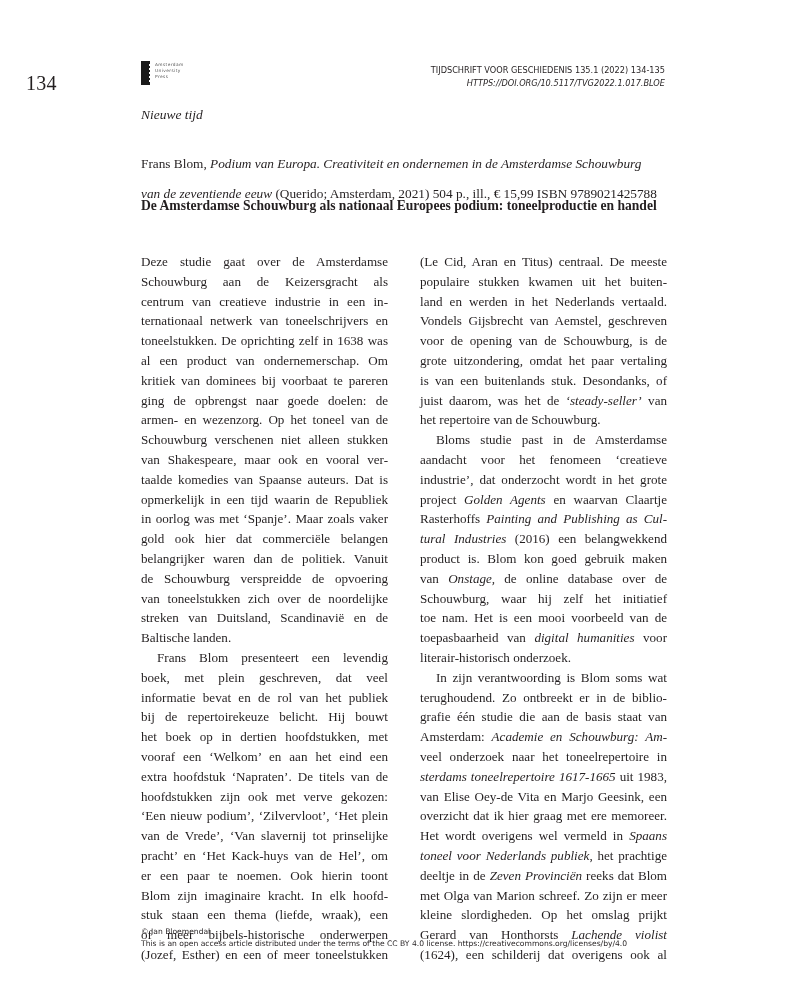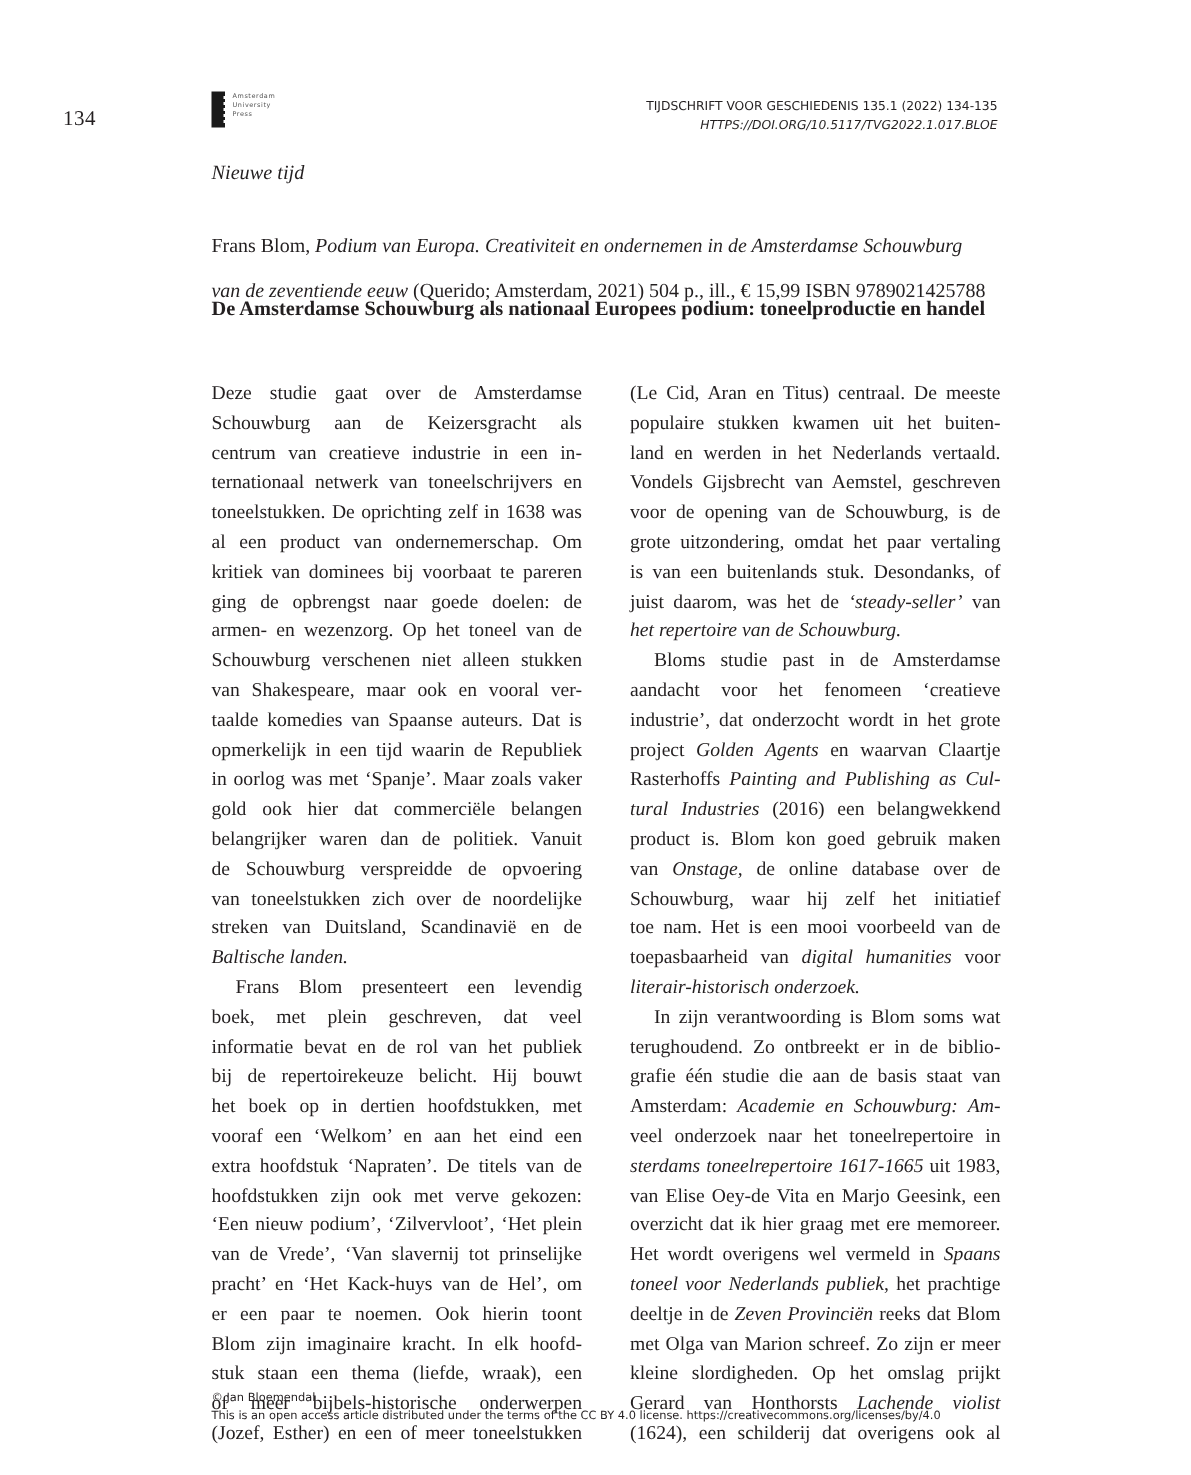--- a/index.html
+++ b/index.html
@@ -1,20 +1,20 @@
 <!DOCTYPE html>
 <html><head>
   <meta charset="utf-8">
   <style>
     html, body { margin: 0; padding: 0; background: #ffffff; }
     body { width: 794px; height: 983px; position: relative; overflow: hidden; color: #231f20; }
     .serif { font-family: "Liberation Serif", "DejaVu Serif", serif; }
     .sans { font-family: "DejaVu Sans", "Liberation Sans", sans-serif; }
 
-    #page-number { position: absolute; left: 42px; top: 72px; font-size: 14px; letter-spacing: 0.3px; }
+    #page-number { position: absolute; left: 26px; top: 72px; font-size: 20px; letter-spacing: 0.3px; }
 
     #logo { position: absolute; left: 141px; top: 61px; width: 60px; height: 24px; }
     #logo .mark { position: absolute; left: 0; top: 0; width: 9px; height: 24px; background: #1a1a1a; }
     #logo .mark::after {
       content: ""; position: absolute; right: -2px; top: 3px; width: 3px; height: 18px;
       background: repeating-linear-gradient(to bottom, #fff 0 2px, transparent 2px 4px);
     }
     #logo .words { position: absolute; left: 14px; top: 1px; font-size: 4.3px; line-height: 6px; color: #555; letter-spacing: 0.4px; }
 
     #journal { position: absolute; right: 129px; top: 64px; text-align: right; font-size: 8.2px; line-height: 13px; color: #231f20; }
@@ -24,21 +24,21 @@
 
     #bib { position: absolute; left: 141px; top: 143px; width: 526px; font-size: 13.3px; line-height: 18px; }
     #bib .line { display: block; white-space: nowrap; margin-top: 12px; }
 
     #review-title { position: absolute; left: 141px; top: 197px; width: 520px; font-size: 13.6px; line-height: 18px; font-weight: bold; }
 
     .col { position: absolute; top: 252px; width: 247px; font-size: 13.1px; line-height: 19.8px; }
     #col-left { left: 141px; }
     #col-right { left: 420px; }
     .col .ln { display: block; text-align: justify; text-align-last: justify; white-space: nowrap; height: 19.8px; overflow: visible; }
-    .col .ln.last { text-align-last: left; font-style: italic; }
+    .col .ln.last { text-align-last: left; }
     .col .ln.indent { text-indent: 16px; }
     .col .ln span.i { font-style: italic; }
 
     #footer { position: absolute; left: 141px; top: 926px; font-size: 7.6px; line-height: 12px; color: #231f20; }
   </style>
 </head>
 <body>
 
 <div id="page-number" class="serif">134</div>
 

